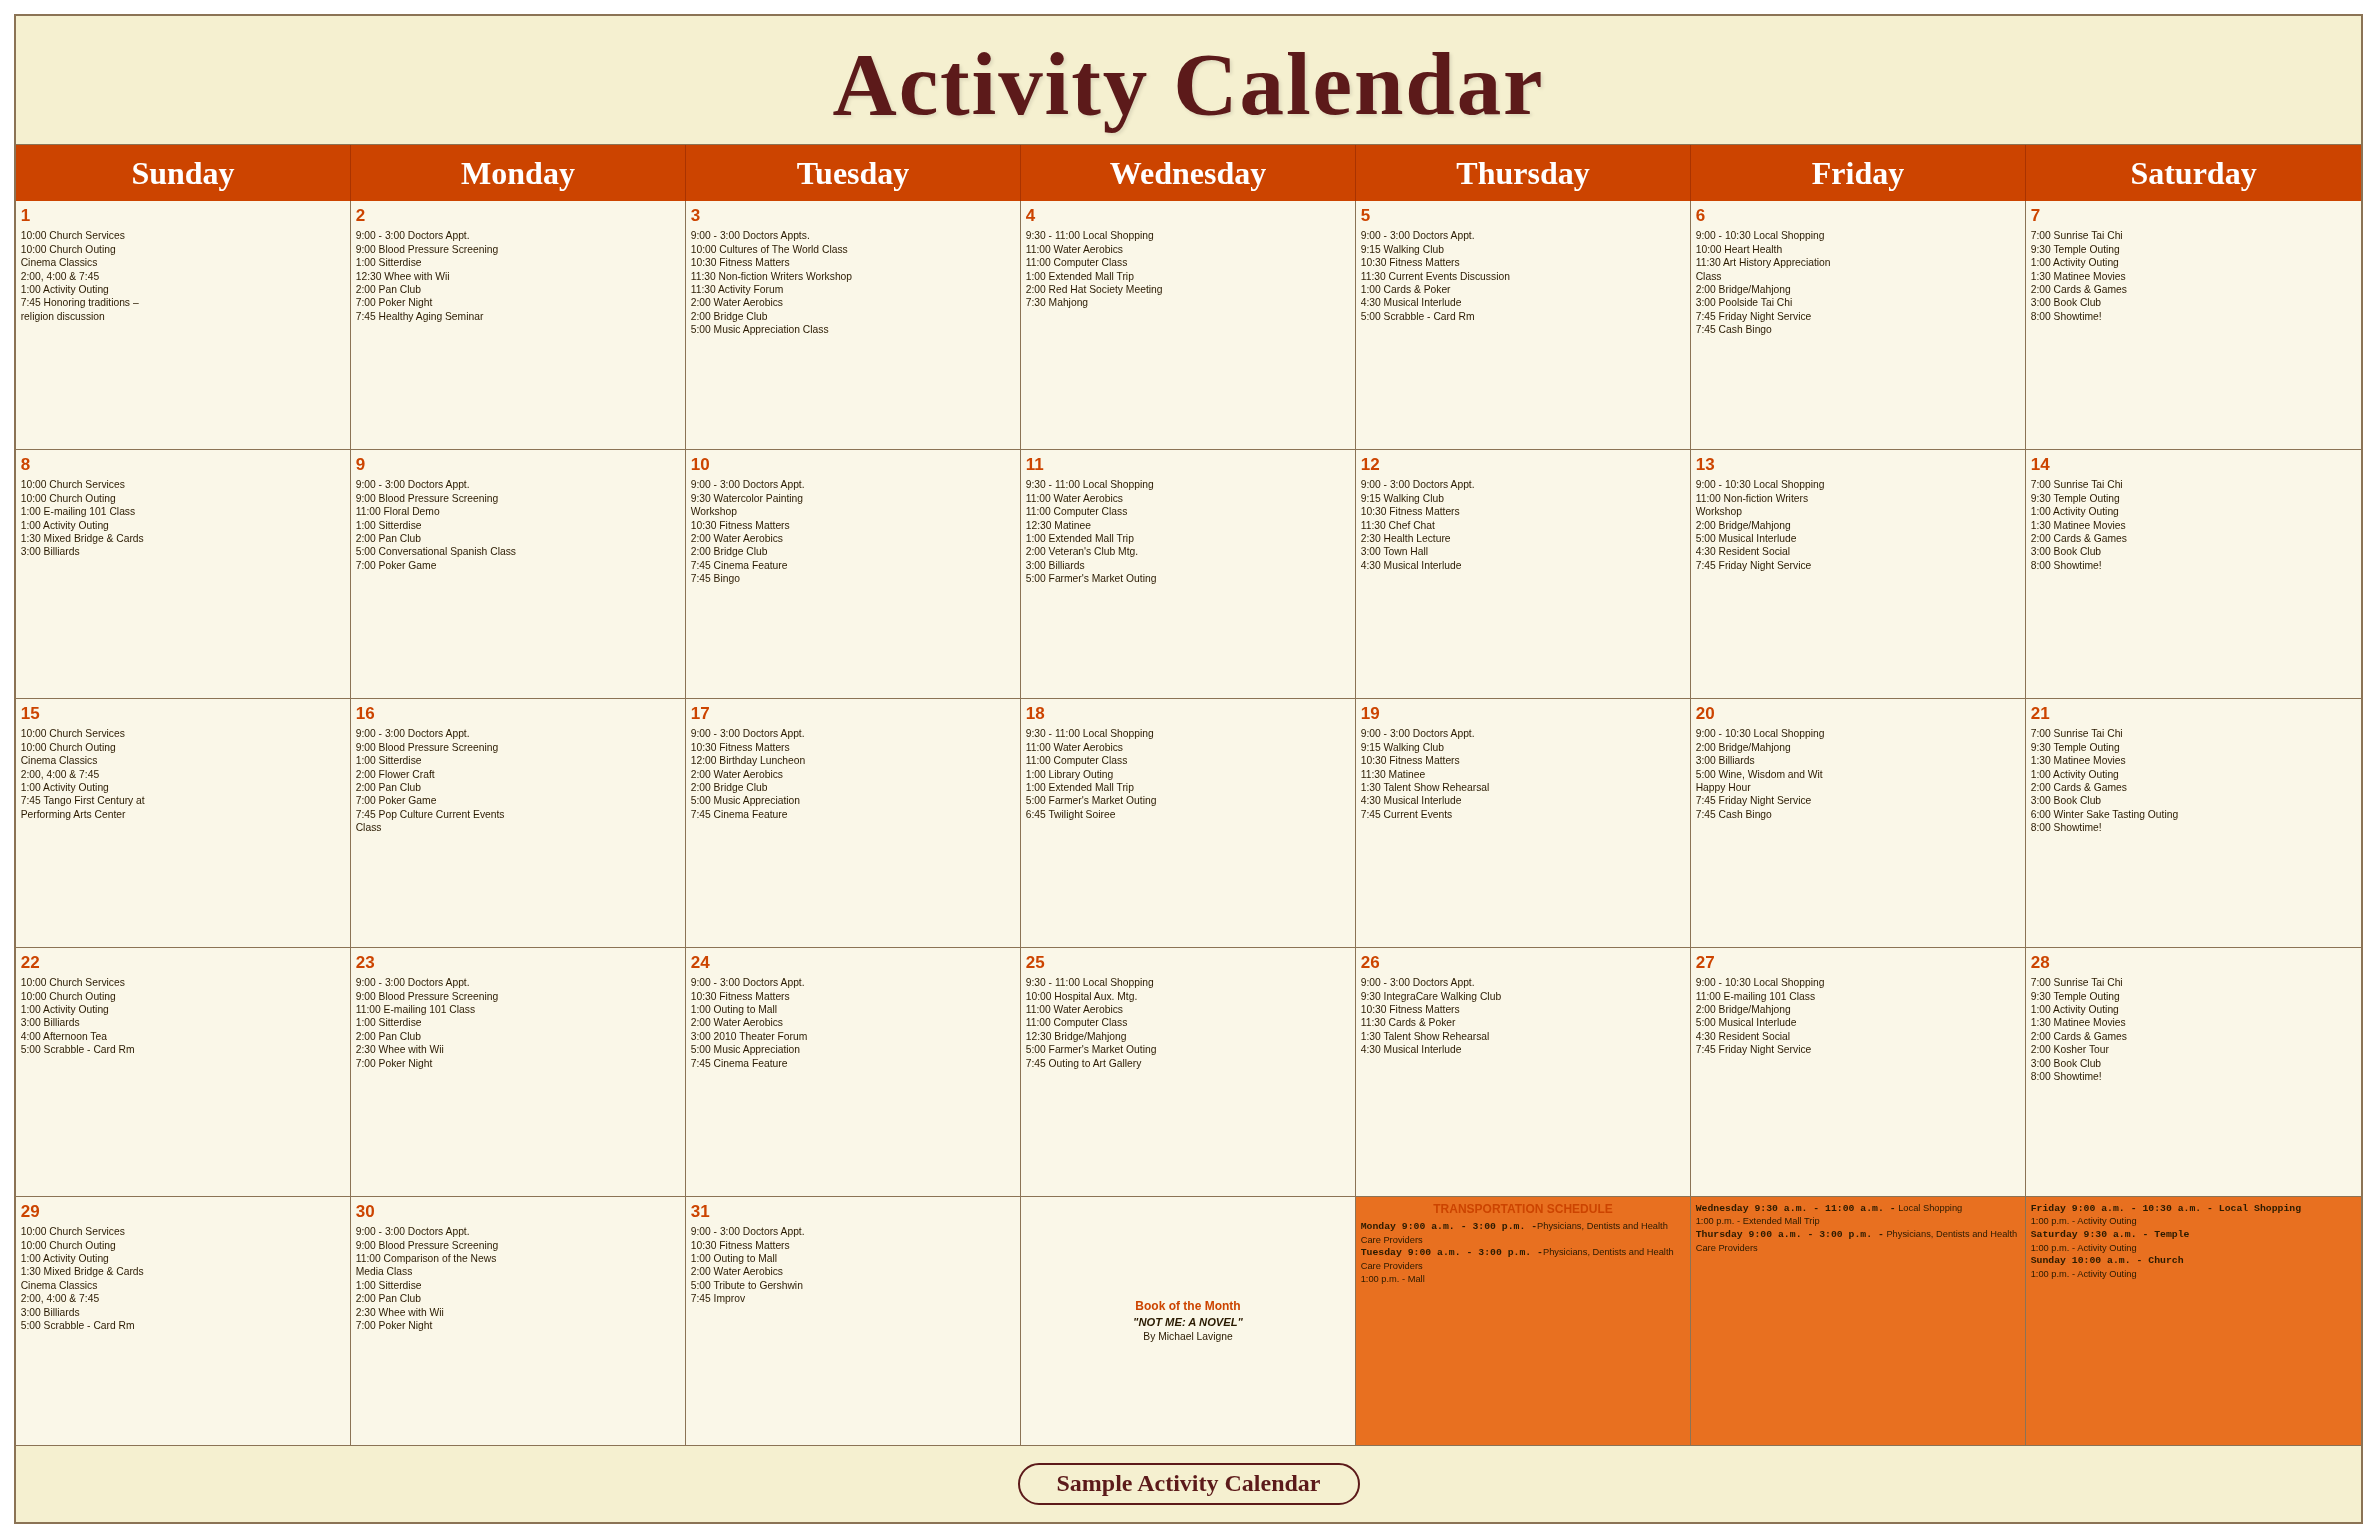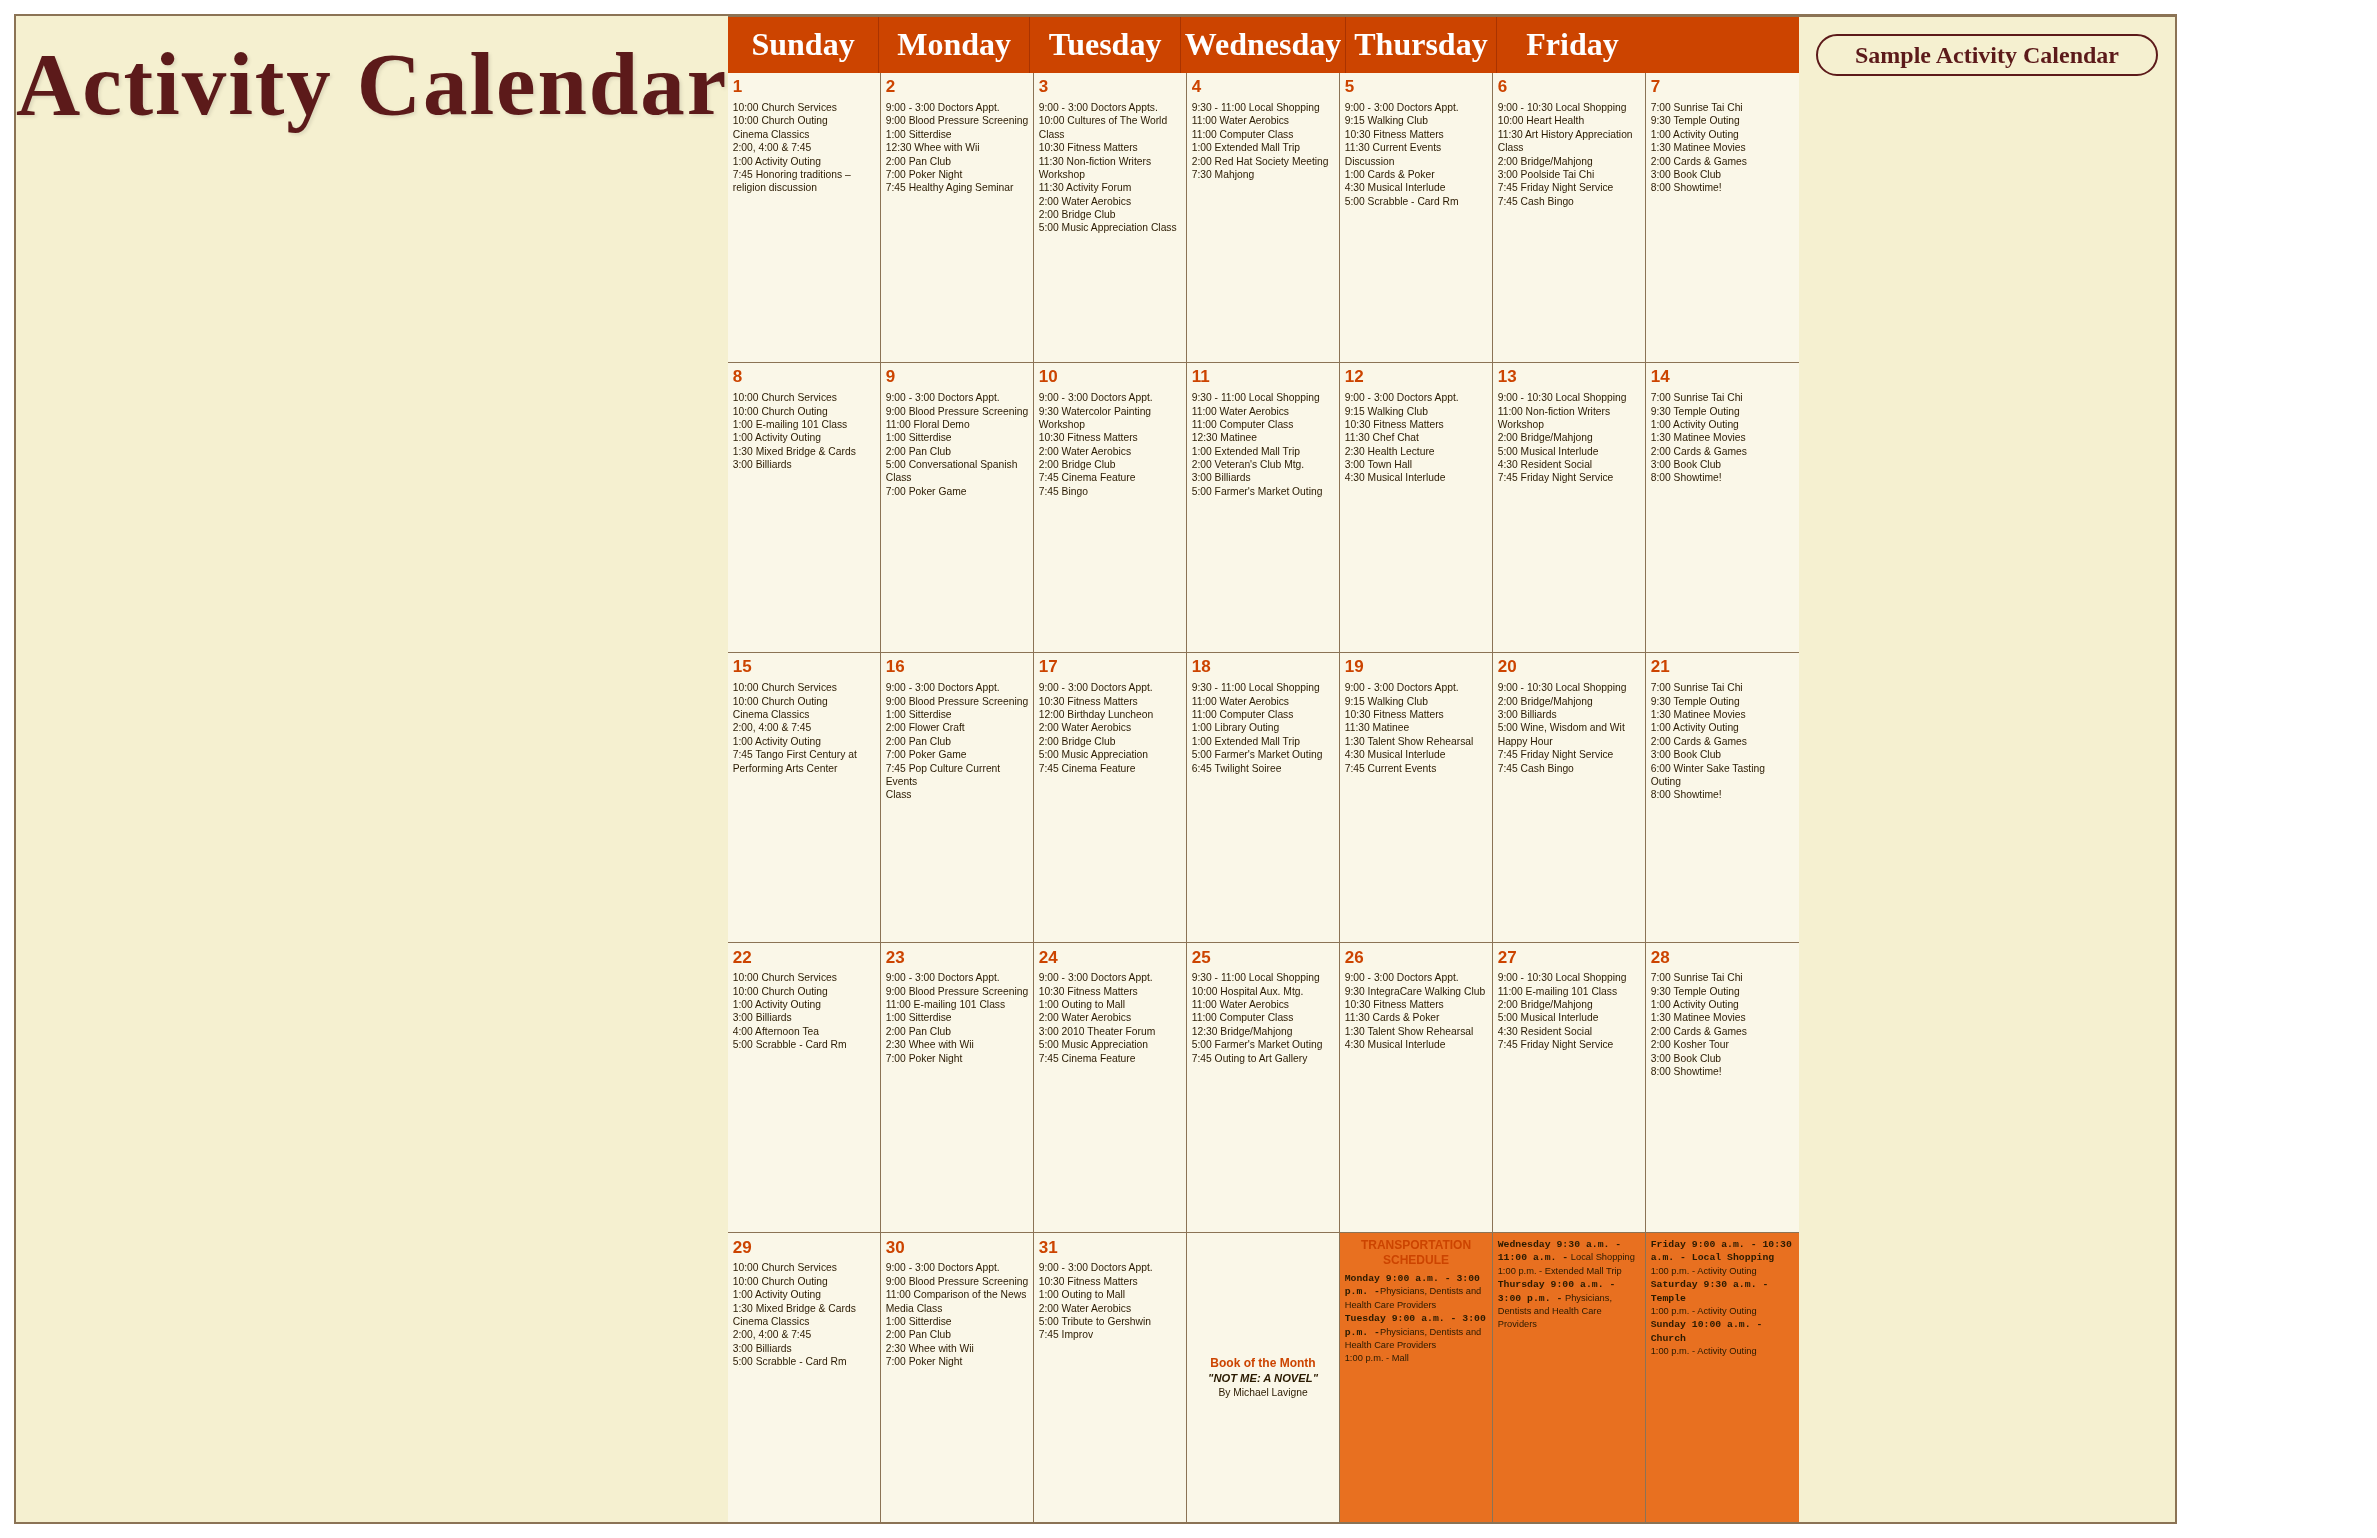--- a/index.html
+++ b/index.html
@@ -4,27 +4,27 @@
   <style>
     * { box-sizing: border-box; margin: 0; padding: 0; }
     body {
       background: #fff;
       font-family: Arial, Helvetica, sans-serif;
       width: 2377px;
       height: 1538px;
       overflow: hidden;
     }
     .outer-wrapper {
-      width: 2163px;
+      width: 2349px;
       height: 1510px;
       margin: 14px;
       border: 2.8px solid #8B7355;
       background: #f5f0d0;
       display: flex;
-      flex-direction: row;
+      flex-direction: column;
     }
     .header {
       background: #f5f0d0;
       text-align: center;
       padding: 17px 0 9.3px 0;
       position: relative;
     }
     .header h1 {
       font-family: Georgia, 'Times New Roman', serif;
       font-size: 89px;
@@ -165,20 +165,21 @@
     <h1>Activity Calendar</h1>
   </div>
   <div class="calendar-grid">
     <div class="day-headers">
     <div class="day-header">Sunday</div>
         <div class="day-header">Monday</div>
         <div class="day-header">Tuesday</div>
         <div class="day-header">Wednesday</div>
         <div class="day-header">Thursday</div>
         <div class="day-header">Friday</div>
+        <div class="day-header">Saturday</div>
       </div>
     <div class="weeks-container">
     <div class="week-row">
           <div class="day-cell">
             <span class="day-num">1</span>
             <span class="event-text">10:00 Church Services</span>
             <span class="event-text">10:00 Church Outing</span>
             <span class="event-text">Cinema Classics</span>
             <span class="event-text">2:00, 4:00 &amp; 7:45</span>
             <span class="event-text">1:00  Activity Outing</span>

